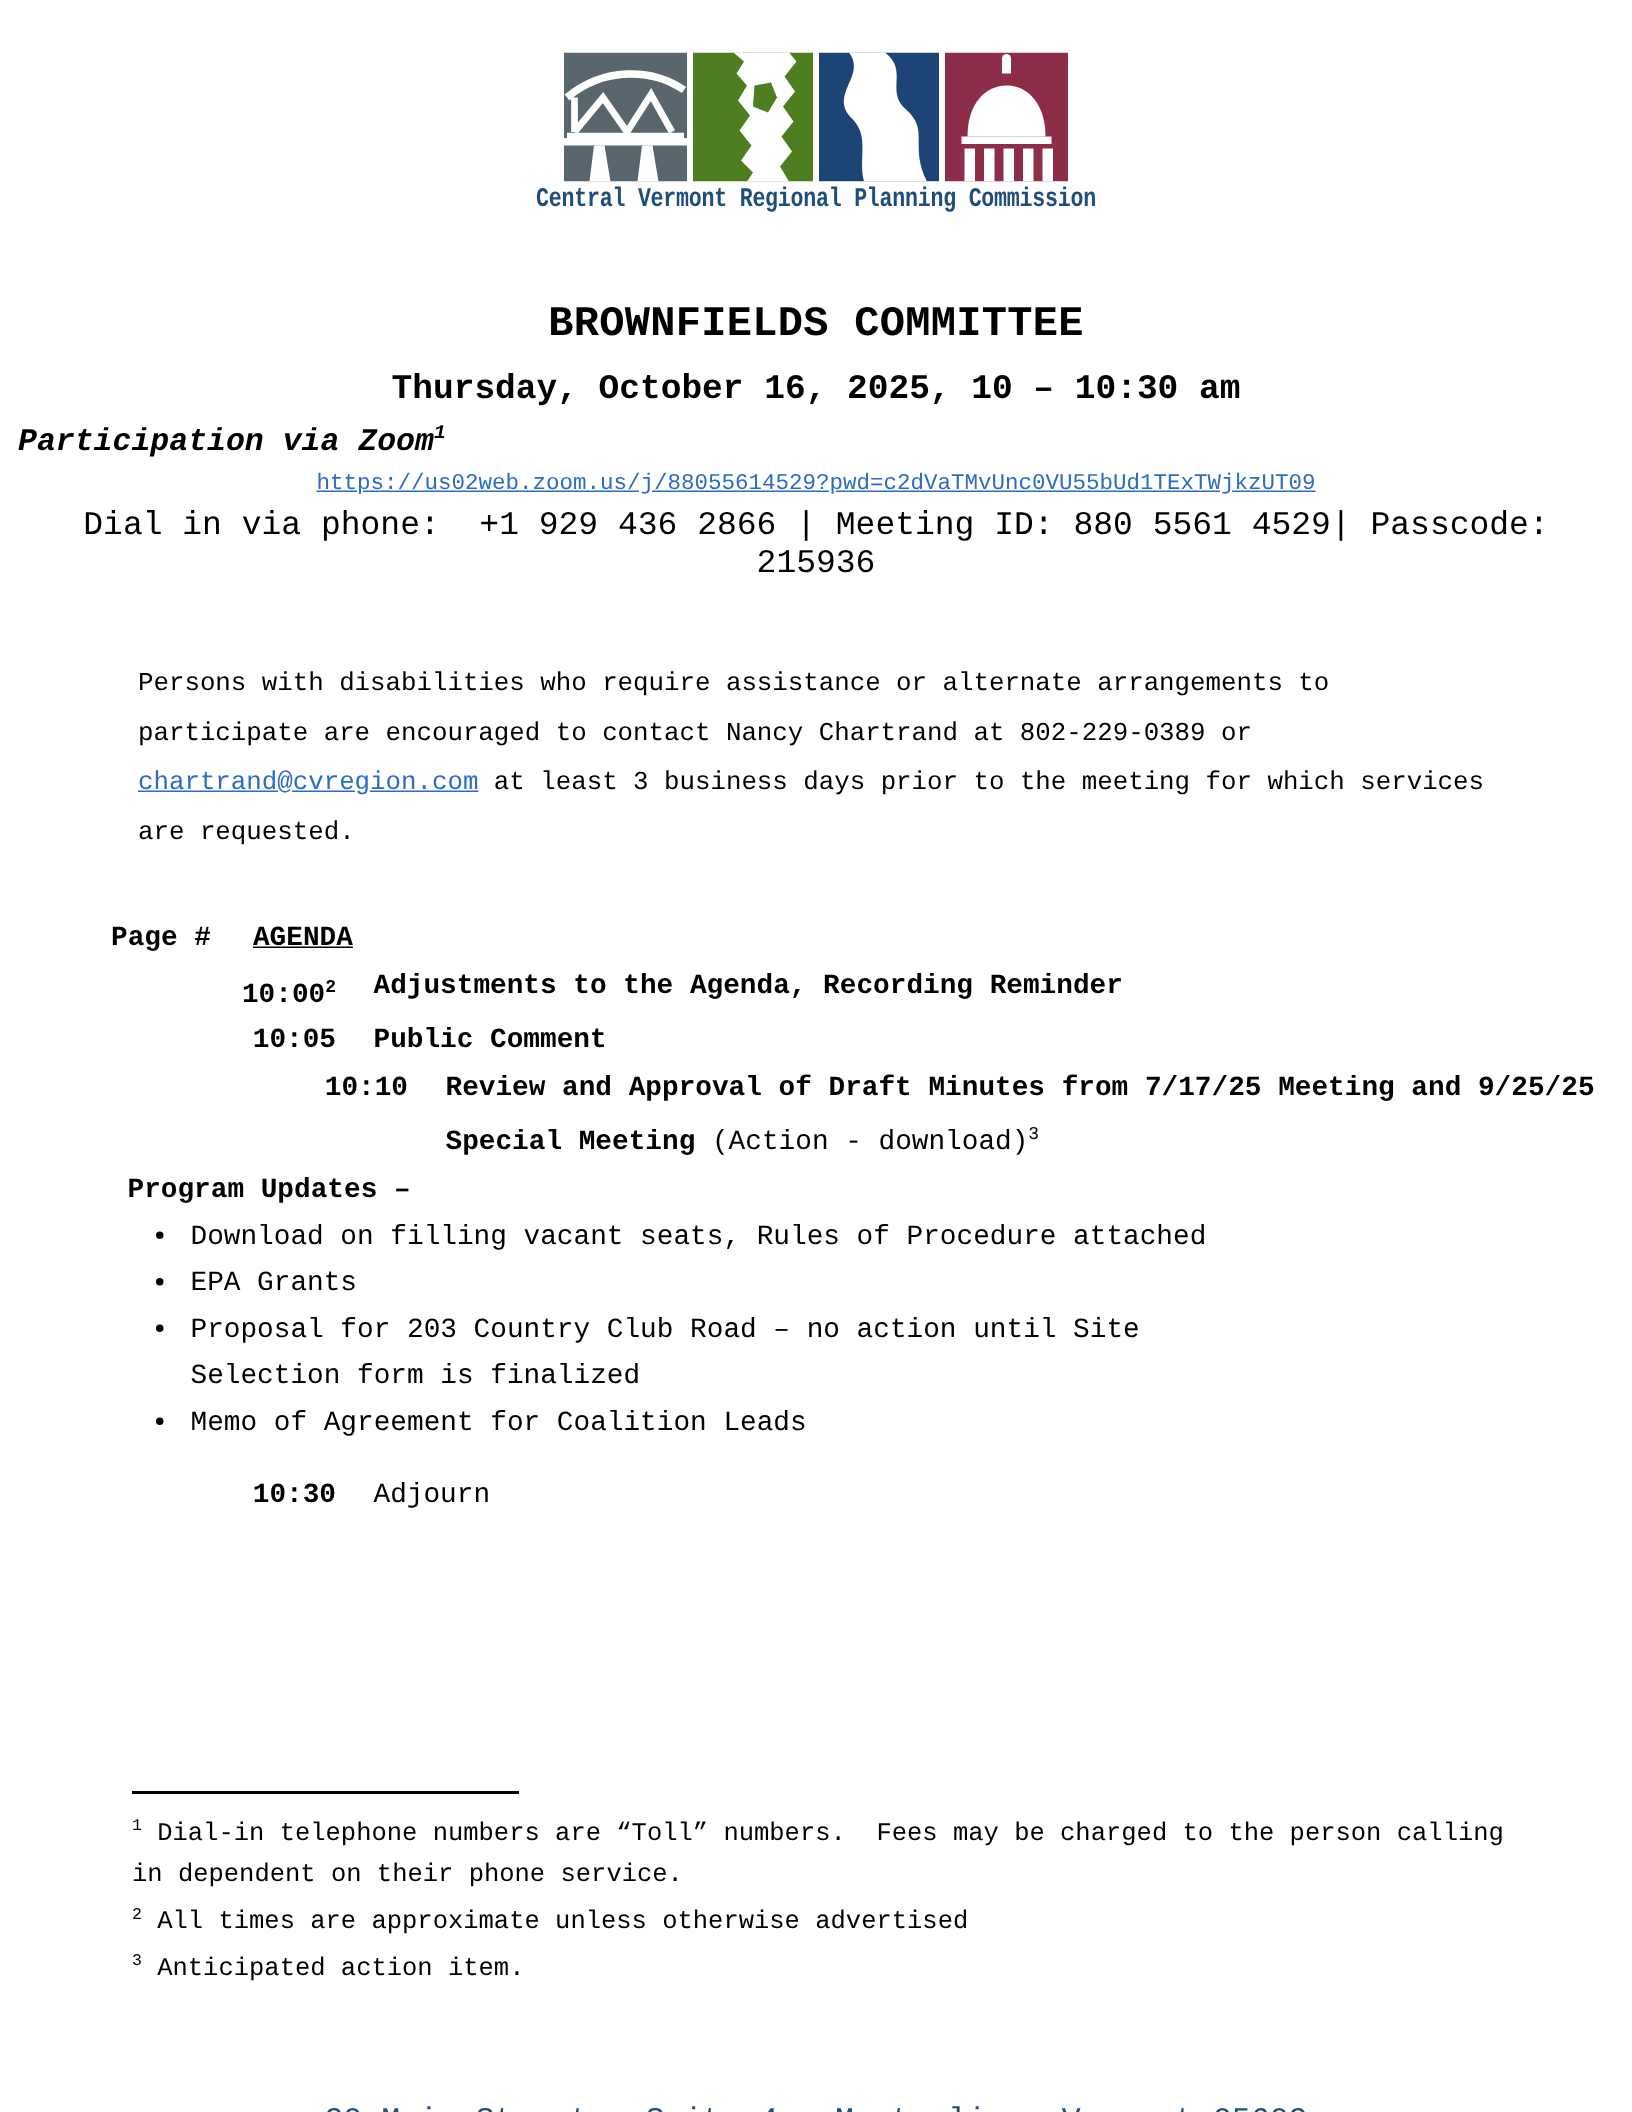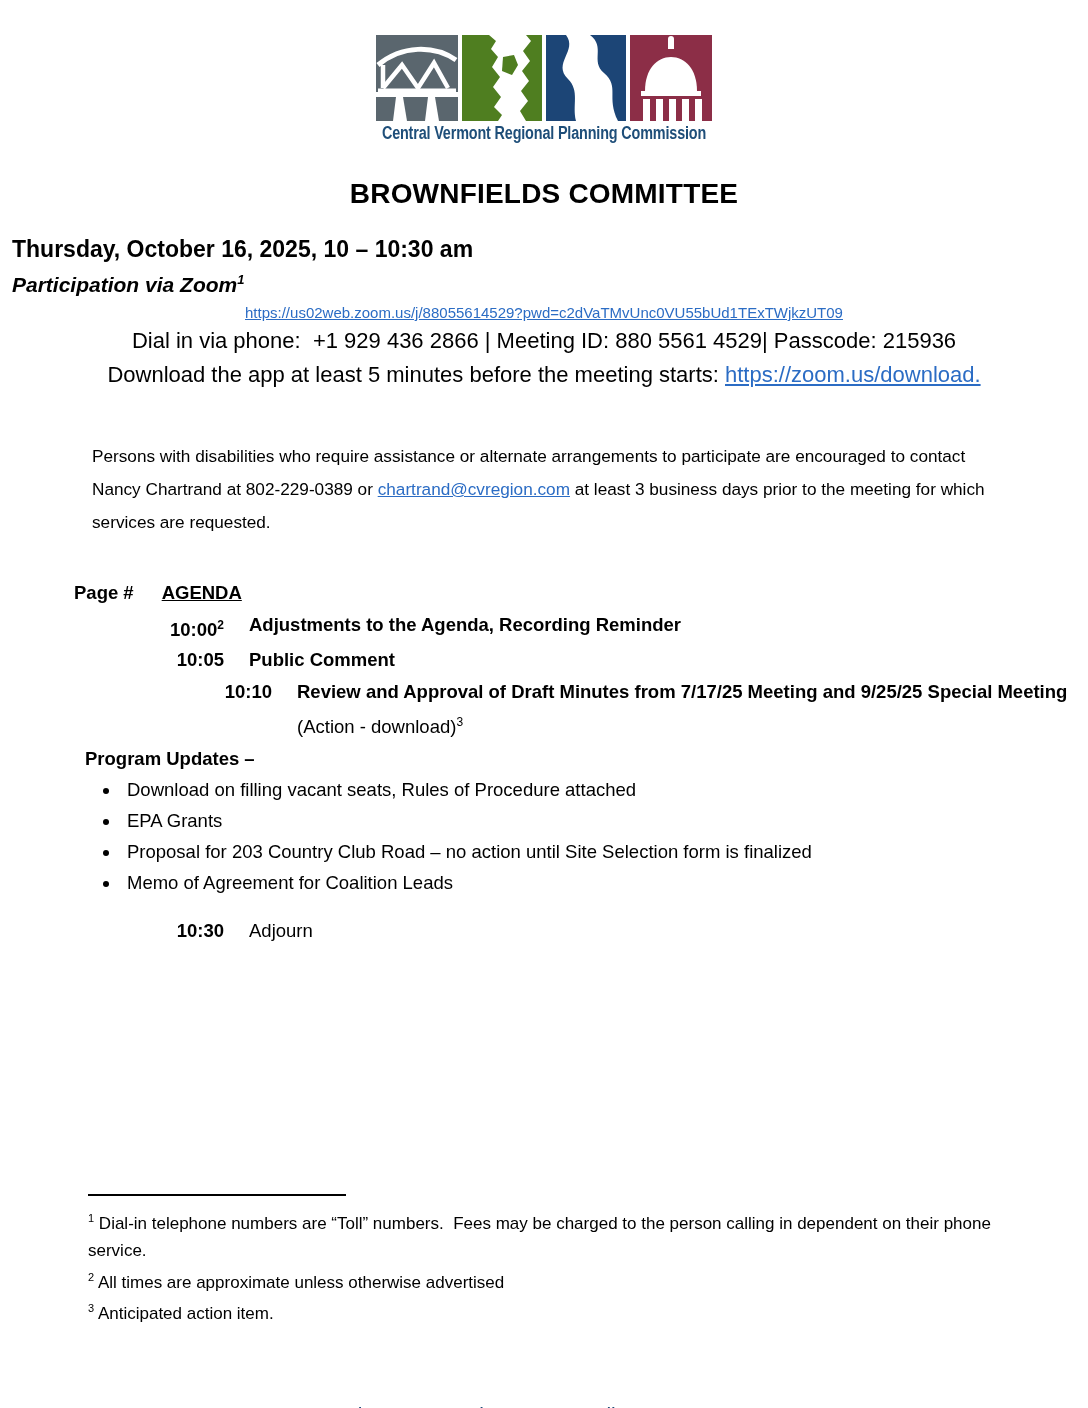--- a/index.html
+++ b/index.html
@@ -3,49 +3,50 @@
 <meta charset="utf-8">
 <style>
   * { margin: 0; padding: 0; box-sizing: border-box; }
   html, body { background: #ffffff; }
   .page {
     position: relative;
     width: 1064px;
     height: 1408px;
     margin: 0 auto;
     background: #ffffff;
-    font-family: Liberation Sans, sans-serif;
+    font-family: Liberation Mono, monospace;
     color: #000000;
     overflow: hidden;
   }
 
   
   .logo-block { padding-top: 35px; text-align: center; }
   .logo-squares { display: block; margin: 0 auto; }
   .logo-text {
     margin-top: 2px;
     font-size: 18px;
     font-weight: bold;
     color: #1e4e79;
     white-space: nowrap;
     transform: scaleX(0.80);
     transform-origin: center top;
     letter-spacing: -0.2px;
   }
 
   
   .title {
-    margin-top: 34px;
+    margin-top: 58px;
     text-align: center;
     font-size: 28px;
     font-weight: bold;
     letter-spacing: 0.2px;
   }
   .datetime {
-    margin-top: 26px;
+    margin-top: 14px;
+    text-align: center;
     font-size: 23px;
     font-weight: bold;
   }
   .participation {
     margin-top: 9px;
     text-align: left;
     font-size: 21px;
     font-weight: bold;
     font-style: italic;
   }
@@ -167,21 +168,20 @@
       </g>
     </svg>
     <div class="logo-text">Central Vermont Regional Planning Commission</div>
   </div>
 
   <div class="title">BROWNFIELDS COMMITTEE</div>
   <div class="datetime">Thursday, October 16, 2025, 10 – 10:30 am</div>
   <div class="participation"><span>Participation via Zoom</span><sup>1</sup></div>
   <div class="link-line"><a class="doc-link">https://us02web.zoom.us/j/88055614529?pwd=c2dVaTMvUnc0VU55bUd1TExTWjkzUT09</a></div>
   <div class="dial-line">Dial in via phone:  +1 929 436 2866 | Meeting ID: 880 5561 4529| Passcode: 215936</div>
-  <div class="download-line"><span>Download the app at least 5 minutes before the meeting starts: </span><a class="doc-link">https://zoom.us/download.</a></div>
 
   <p class="access"><span>Persons with disabilities who require assistance or alternate arrangements to participate are encouraged to contact Nancy Chartrand at 802-229-0389 or </span><a class="doc-link">chartrand@cvregion.com</a><span> at least 3 business days prior to the meeting for which services are requested.</span></p>
 
   <div class="agenda">
     <div class="agenda-head">
       <span class="page-label">Page #</span>
       <span class="agenda-title">AGENDA</span>
     </div>
 
     <div class="agenda-row">

